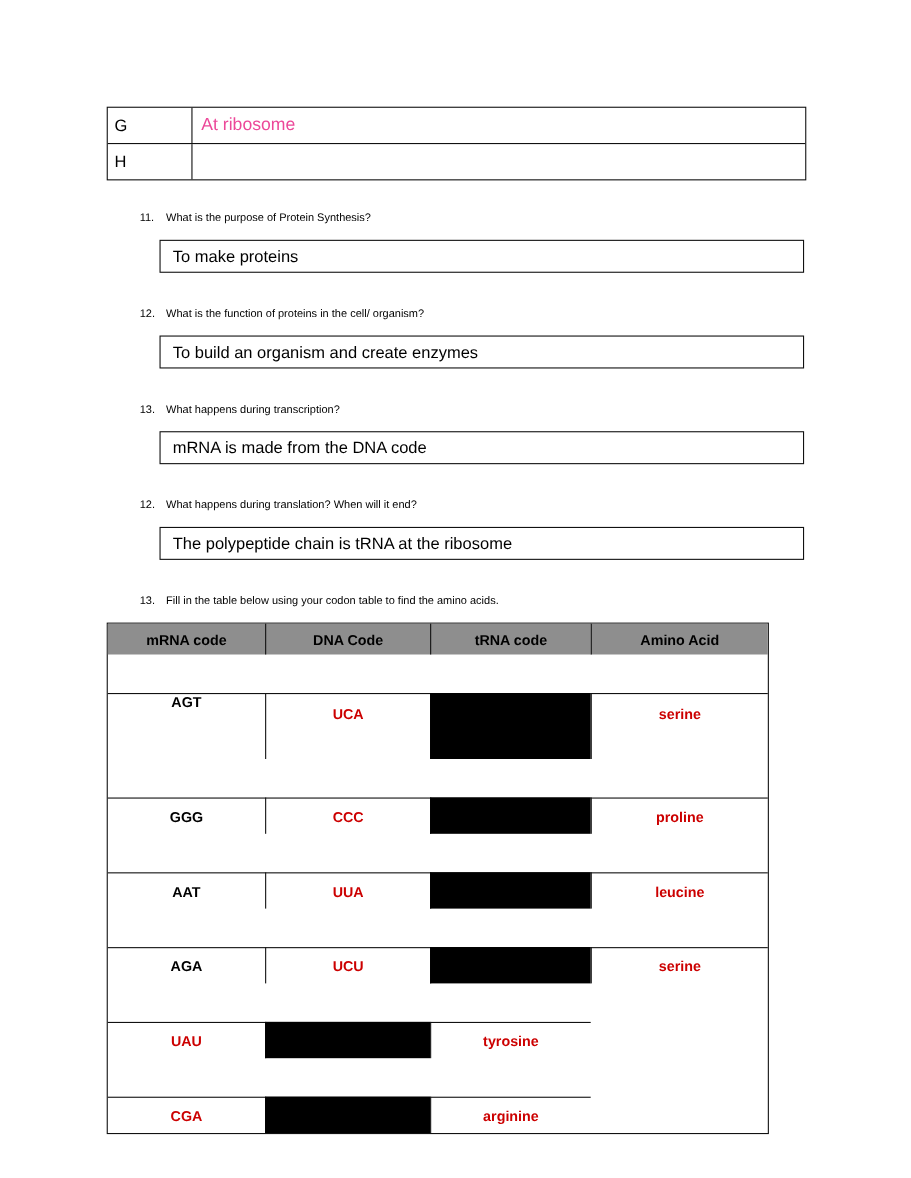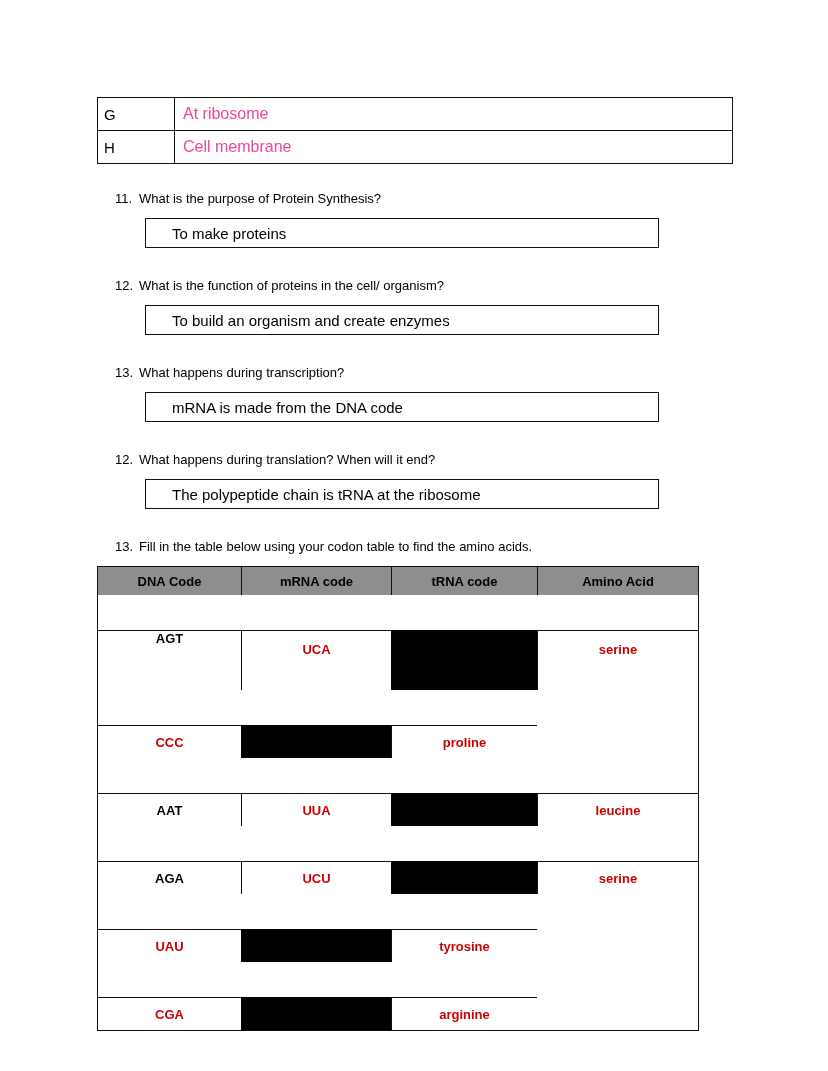--- a/index.html
+++ b/index.html
@@ -42,39 +42,39 @@
     display: flex;
     align-items: center;
     padding-left: 8px;
     font-size: 16px;
     color: #ec4899;
   }
 
   
   .question {
     position: absolute;
-    left: 115px;
-    font-size: 13px;
+    left: 127px;
+    font-size: 10px;
     line-height: 18px;
     white-space: nowrap;
   }
   .qnum {
     display: inline-block;
     width: 24px;
   }
   .answer-box {
     position: absolute;
     left: 145px;
-    width: 514px;
+    width: 586px;
     height: 30px;
     border: 1px solid #111;
     box-sizing: border-box;
     display: flex;
     align-items: center;
-    padding-left: 26px;
+    padding-left: 11px;
     font-size: 15px;
   }
 
   
   .codon-table {
     position: absolute;
     left: 97px;
     top: 566px;
     width: 600px;
     border: 1px solid #111;
@@ -116,21 +116,20 @@
 
 <div class="page">
 
   <div class="match-table">
     <div class="match-row">
       <div class="match-letter">G</div>
       <div class="match-answer">At ribosome</div>
     </div>
     <div class="match-row">
       <div class="match-letter">H</div>
-      <div class="match-answer">Cell membrane</div>
     </div>
   </div>
 
   <div class="question" style="top:190px">
     <span class="qnum">11.</span><span>What is the purpose of Protein Synthesis?</span>
   </div>
   <div class="answer-box" style="top:218px">
     <span>To make proteins</span>
   </div>
 
@@ -154,34 +153,35 @@
   <div class="answer-box" style="top:479px">
     <span>The polypeptide chain is tRNA at the ribosome</span>
   </div>
 
   <div class="question" style="top:538px">
     <span class="qnum">13.</span><span>Fill in the table below using your codon table to find the amino acids.</span>
   </div>
 
   <div class="codon-table">
     <div class="ct-row ct-header">
+      <div class="ct-cell">mRNA code</div>
       <div class="ct-cell">DNA Code</div>
-      <div class="ct-cell">mRNA code</div>
       <div class="ct-cell">tRNA code</div>
       <div class="ct-cell">Amino Acid</div>
     </div>
 
     <div class="ct-row ct-data ct-first">
       <div class="ct-cell ct-dna">AGT</div>
       <div class="ct-cell ct-mrna ct-red">UCA</div>
       <div class="ct-cell ct-black"></div>
       <div class="ct-cell ct-amino ct-red">serine</div>
     </div>
 
     <div class="ct-row ct-data">
+      <div class="ct-cell ct-dna">GGG</div>
       <div class="ct-cell ct-red">CCC</div>
       <div class="ct-cell ct-black"></div>
       <div class="ct-cell ct-red">proline</div>
     </div>
 
     <div class="ct-row ct-data">
       <div class="ct-cell ct-dna">AAT</div>
       <div class="ct-cell ct-red">UUA</div>
       <div class="ct-cell ct-black"></div>
       <div class="ct-cell ct-red">leucine</div>

